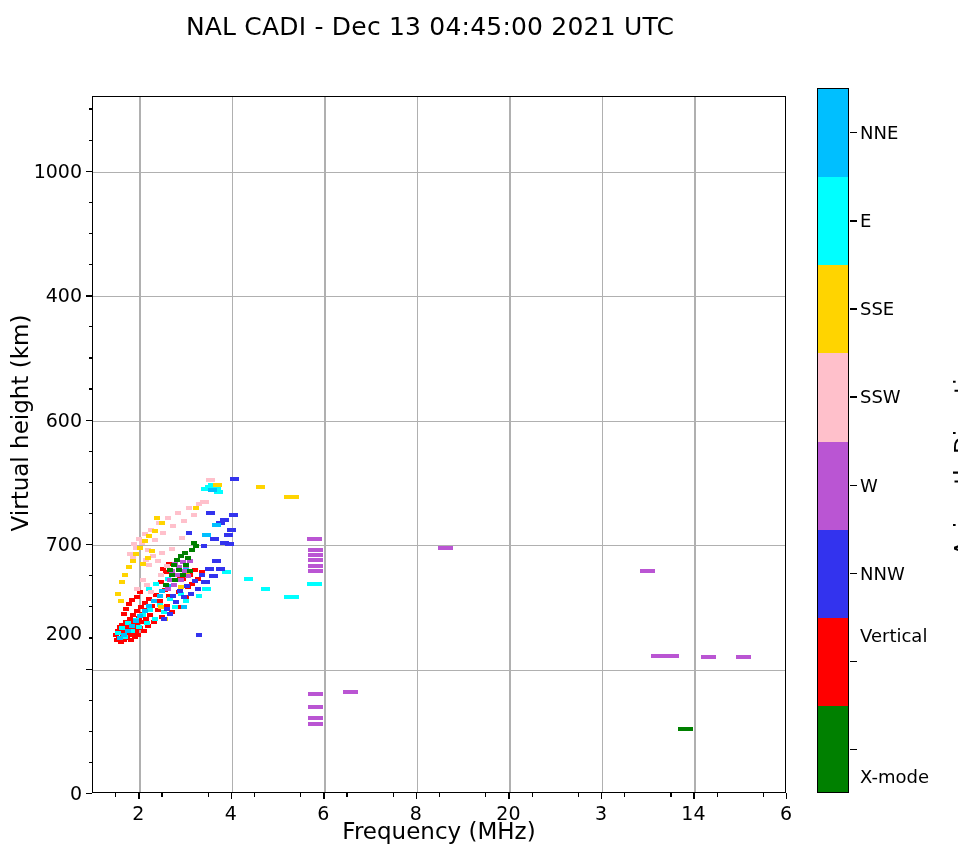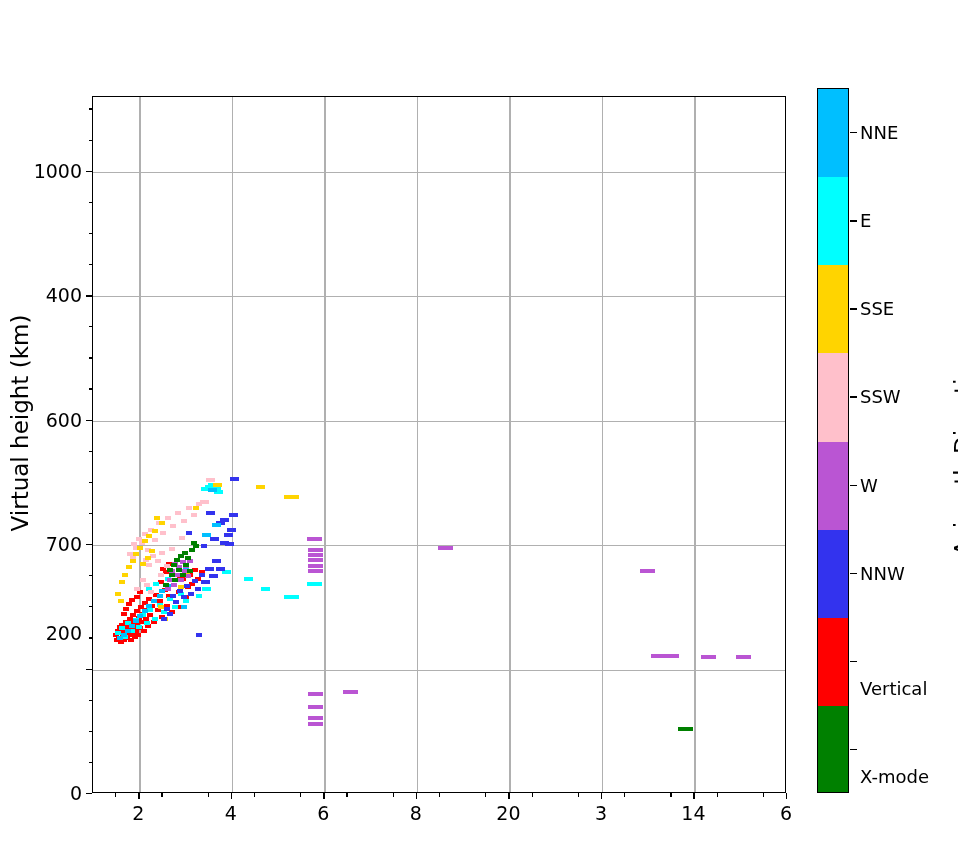--- a/index.html
+++ b/index.html
@@ -165,20 +165,21 @@
     transform: rotate(-90deg);
     transform-origin: 50% 50%;
     white-space: nowrap;
   }
 </style>
 </head>
 <body>
 
 <div id="figure">
 
+  <div id="chart-title">NAL CADI - Dec 13 04:45:00 2021 UTC</div>
 
   <div id="plot-area">
     <div id="gridlines">
         <div class="gridline-v" style="left: 46.2667px;"></div>
         <div class="gridline-v" style="left: 138.8px;"></div>
         <div class="gridline-v" style="left: 231.333px;"></div>
         <div class="gridline-v" style="left: 323.867px;"></div>
         <div class="gridline-v" style="left: 416.4px;"></div>
         <div class="gridline-v" style="left: 508.933px;"></div>
         <div class="gridline-v" style="left: 601.467px;"></div>
@@ -510,20 +511,21 @@
       <div class="tick-y-minor" style="left: 88.5px; top: 388.491px;"></div>
       <div class="tick-y-minor" style="left: 88.5px; top: 357.375px;"></div>
       <div class="tick-y-minor" style="left: 88.5px; top: 326.259px;"></div>
       <div class="tick-y-minor" style="left: 88.5px; top: 264.027px;"></div>
       <div class="tick-y-minor" style="left: 88.5px; top: 232.911px;"></div>
       <div class="tick-y-minor" style="left: 88.5px; top: 201.795px;"></div>
       <div class="tick-y-minor" style="left: 88.5px; top: 139.562px;"></div>
       <div class="tick-y-minor" style="left: 88.5px; top: 108.446px;"></div>
     </div>
 
+  <div id="xlabel">Frequency (MHz)</div>
   <div id="ylabel">Virtual height (km)</div>
 
   <div id="colorbar">
       <div class="cb-seg" style="top: 0px; height: 88.125px; background: rgb(0, 191, 255);"></div>
       <div class="cb-seg" style="top: 88.125px; height: 88.125px; background: rgb(0, 255, 255);"></div>
       <div class="cb-seg" style="top: 176.25px; height: 88.125px; background: rgb(255, 212, 0);"></div>
       <div class="cb-seg" style="top: 264.375px; height: 88.125px; background: rgb(255, 192, 203);"></div>
       <div class="cb-seg" style="top: 352.5px; height: 88.125px; background: rgb(186, 85, 211);"></div>
       <div class="cb-seg" style="top: 440.625px; height: 88.125px; background: rgb(51, 51, 238);"></div>
       <div class="cb-seg" style="top: 528.75px; height: 88.125px; background: rgb(255, 0, 0);"></div>
@@ -536,19 +538,19 @@
       <div class="cb-label" style="top: 220.188px;">E</div>
       <div class="cb-tick" style="top: 308.312px;"></div>
       <div class="cb-label" style="top: 308.312px;">SSE</div>
       <div class="cb-tick" style="top: 396.438px;"></div>
       <div class="cb-label" style="top: 396.438px;">SSW</div>
       <div class="cb-tick" style="top: 484.562px;"></div>
       <div class="cb-label" style="top: 484.562px;">W</div>
       <div class="cb-tick" style="top: 572.688px;"></div>
       <div class="cb-label" style="top: 572.688px;">NNW</div>
       <div class="cb-tick" style="top: 660.812px;"></div>
-      <div class="cb-label" style="top: 688px;">Vertical</div>
+      <div class="cb-label" style="top: 635px;">Vertical</div>
       <div class="cb-tick" style="top: 748.938px;"></div>
       <div class="cb-label" style="top: 776px;">X-mode</div>
     </div>
   <div id="cb-title">Azimuth Direction</div>
 
 </div>
 
 </body></html>

